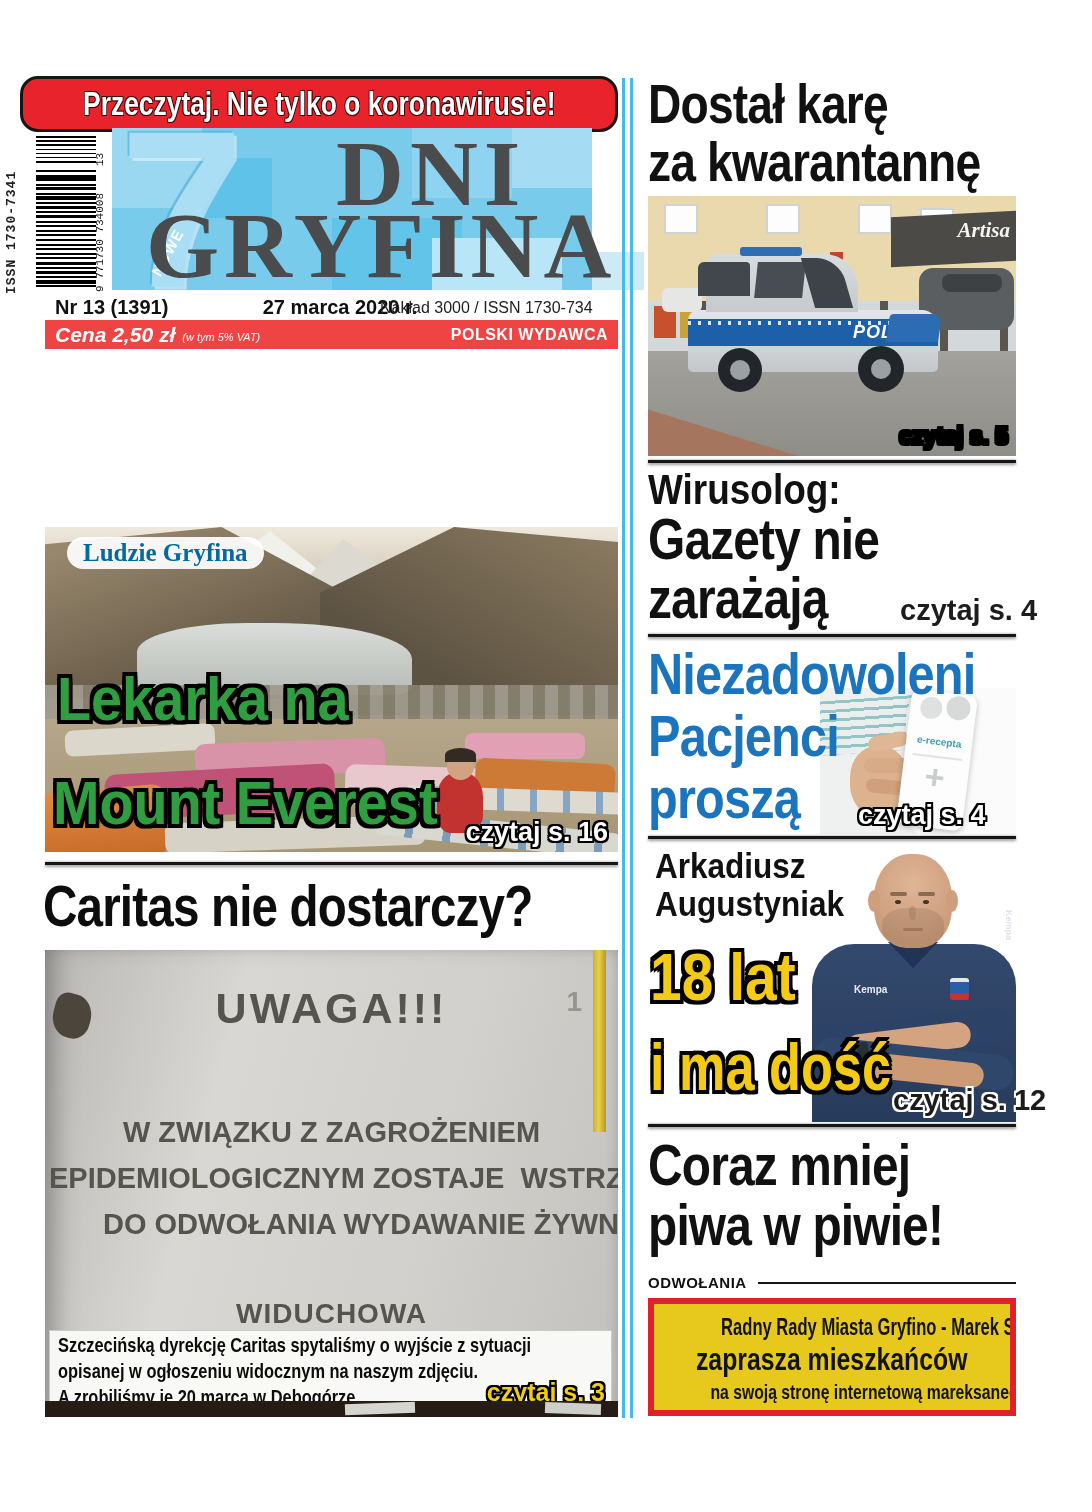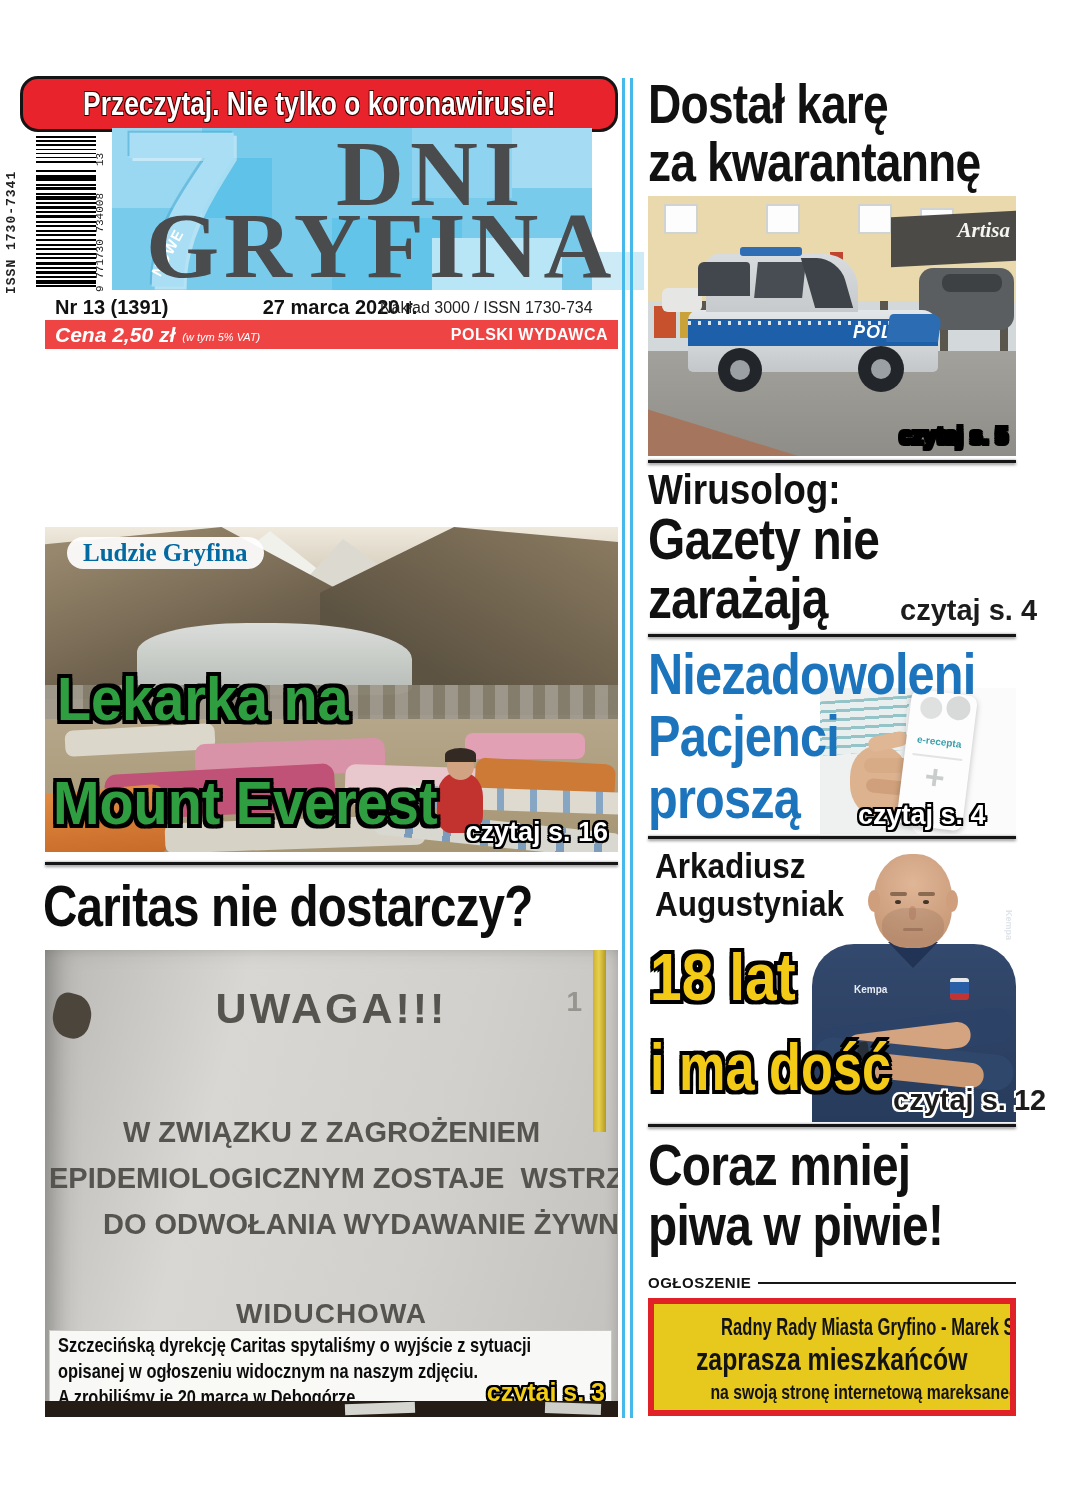--- a/index.html
+++ b/index.html
@@ -439,21 +439,21 @@
     <div class="abs a-watch"></div>
   </div>
   <div class="abs a-h1 ol-b4 nw cond">18 lat</div>
   <div class="abs a-h2 ol-b4 nw cond">i ma dość</div>
   <div class="abs a-read ol-w2">czytaj s. 12</div>
   <div class="abs rule rule5"></div>
 
   <div class="abs b-h1 nw cond">Coraz mniej</div>
   <div class="abs b-h2 nw cond">piwa w piwie!</div>
 
-  <div class="abs ad-label">OGŁOSZENIE</div>
+  <div class="abs ad-label">ODWOŁANIA</div>
   <div class="abs ad-line"></div>
   <div class="abs ad-box">
     <div class="ad1"><span>Radny Rady Miasta Gryfino - Marek Sanecki</span></div>
     <div class="ad2"><span>zaprasza mieszkańców</span></div>
     <div class="ad3"><span>na swoją stronę internetową mareksanecki.pl</span></div>
   </div>
 
 </div>
 
 </body></html>

